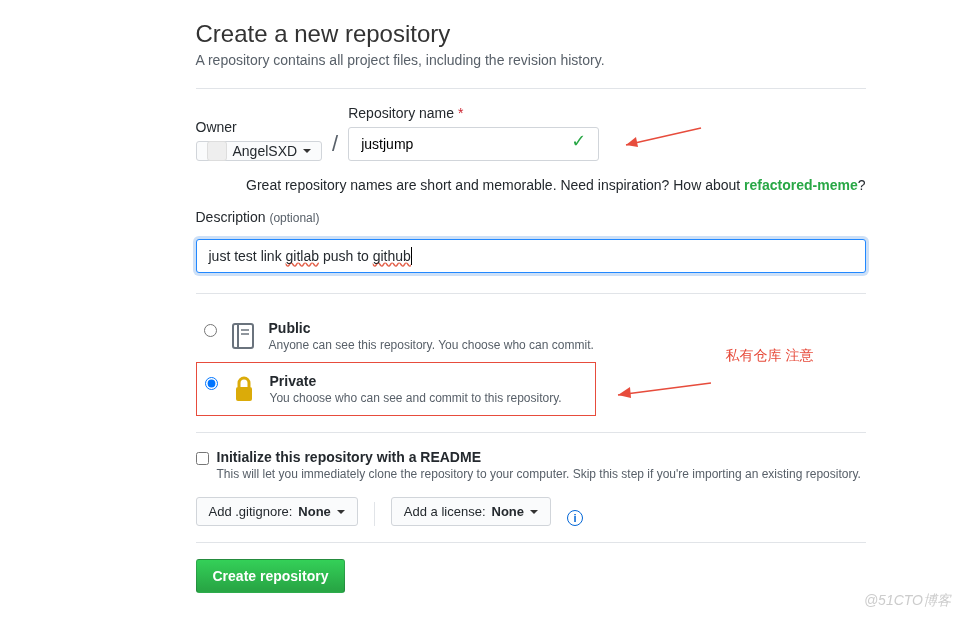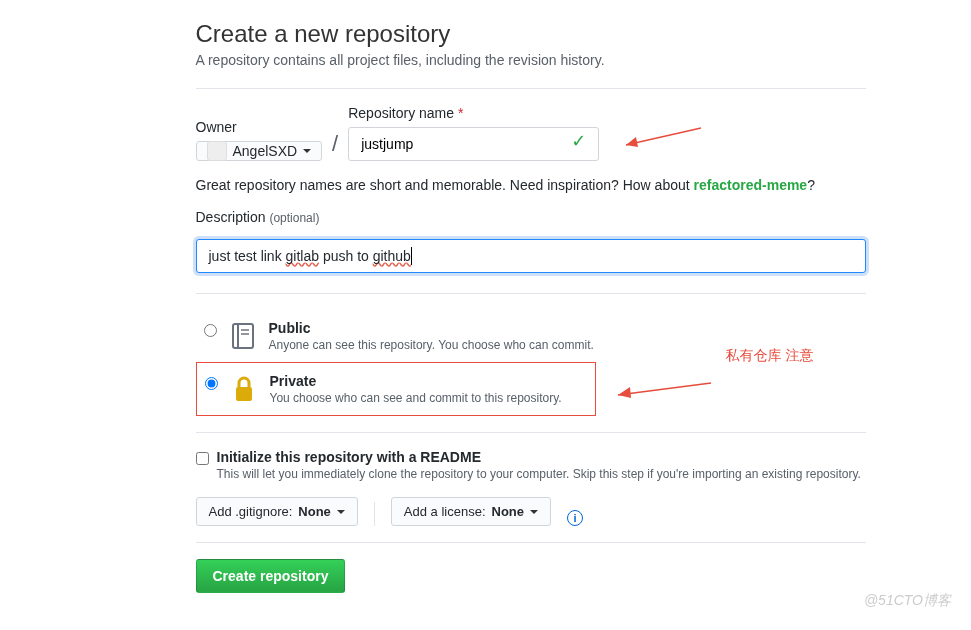--- a/index.html
+++ b/index.html
@@ -11,21 +11,21 @@
     .row { display: flex; align-items: flex-end; gap: 8px; margin-bottom: 16px; }
     .field-group { display: flex; flex-direction: column; }
     label, .label { font-weight: 400; font-size: 14px; margin-bottom: 6px; display: inline-block; }
     .required { color: #cb2431; }
     .owner-select { display: inline-flex; align-items: center; padding: 6px 10px; border: 1px solid #d1d5da; border-radius: 3px; background: #fafbfc; cursor: pointer; gap: 6px; height: 20px; }
     .avatar { width: 20px; height: 20px; background: #eee; border-radius: 3px; display: inline-block; border: 1px solid #ddd; }
     .caret { width: 0; height: 0; border-left: 4px solid transparent; border-right: 4px solid transparent; border-top: 4px solid #333; }
     .slash { font-size: 22px; color: #586069; padding: 0 2px 4px; }
     .input-repo { width: 251px; height: 34px; padding: 6px 12px; border: 1px solid #d1d5da; border-radius: 3px; font-size: 14px; }
     .check { color: #28a745; font-size: 18px; margin-left: -28px; margin-bottom: 6px; z-index: 2; position: relative; }
-    .hint { margin-bottom: 16px; }
+    .hint { margin-bottom: 16px; text-align: right; }
     .hint a { color: #28a745; font-weight: 600; text-decoration: none; }
     .optional { font-weight: 400; color: #586069; font-size: 12px; }
     .desc-input { width: 100%; height: 34px; padding: 6px 12px; border: 1px solid #2188ff; border-radius: 3px; font-size: 14px; box-shadow: 0 0 0 3px rgba(3,102,214,0.2); outline: none; }
     .squiggle { text-decoration: underline wavy #e36049; text-decoration-skip-ink: none; }
     .visibility-group { margin: 16px 0; }
     .vis-option { display: flex; gap: 10px; padding: 10px 8px; align-items: flex-start; }
     .vis-option input[type=radio] { margin-top: 4px; }
     .vis-icon { width: 32px; height: 32px; flex-shrink: 0; }
     .vis-text strong { font-size: 14px; }
     .vis-text .sub { font-size: 12px; color: #586069; margin-top: 2px; }

